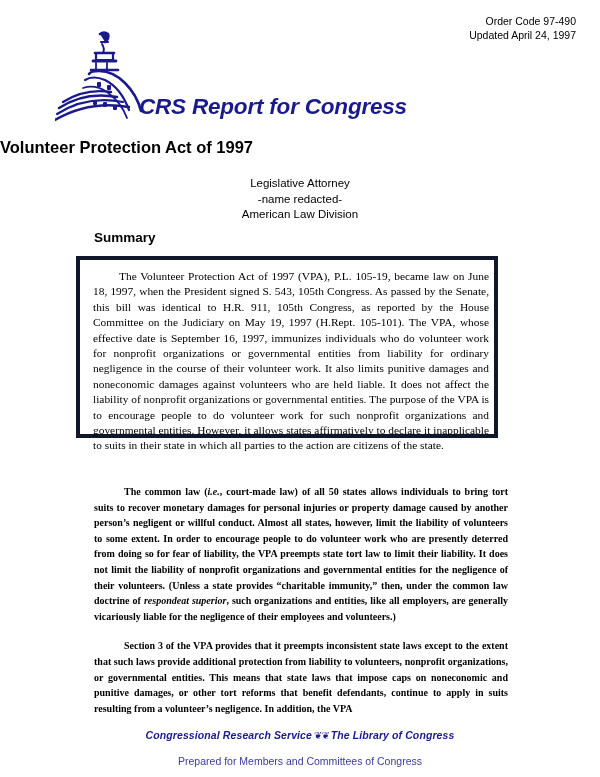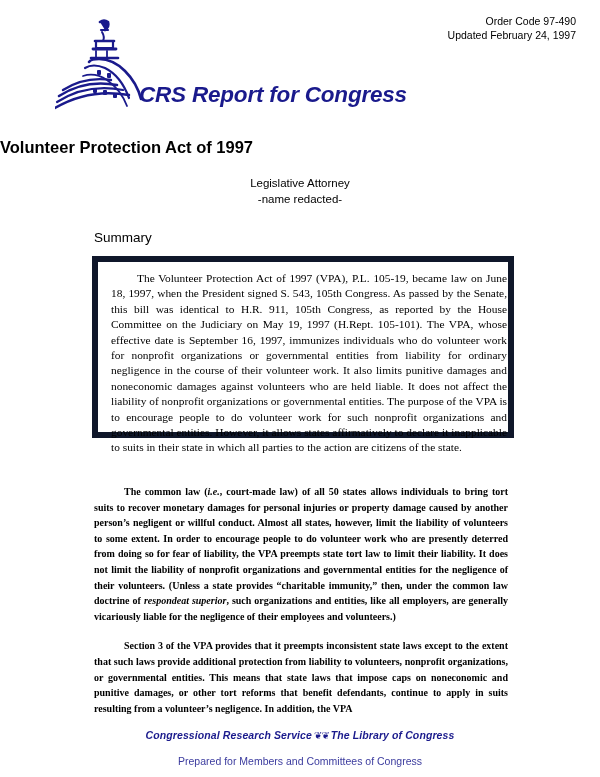--- a/index.html
+++ b/index.html
@@ -32,21 +32,21 @@
     text-align: right;
     font-family: "Liberation Sans", sans-serif;
     font-size: 10.5px;
     line-height: 14px;
     color: #000;
   }
 
   
   .masthead {
     position: absolute;
-    top: 18px;
+    top: 30px;
     left: 55px;
     width: 420px;
     height: 100px;
   }
   .crs-logo {
     position: absolute;
     top: 0px;
     left: 0px;
     width: 105px;
     height: 92px;
@@ -85,35 +85,35 @@
     font-size: 11.5px;
     line-height: 15.5px;
     color: #000;
   }
 
   
   .section-heading {
     position: absolute;
     left: 94px;
     font-family: "Liberation Sans", sans-serif;
-    font-weight: normal;
+    font-weight: bold;
     font-size: 13.5px;
     color: #000;
   }
   #summary-heading { top: 230px; }
   #background-heading { top: 455px; }
 
   
   .summary-box {
     position: absolute;
-    left: 92px;
+    left: 76px;
     top: 256px;
     width: 422px;
     height: 182px;
-    border: 6px solid #0f172a;
+    border: 4px solid #0f172a;
     box-sizing: border-box;
   }
   .summary-text {
     position: absolute;
     left: 13px;
     top: 9px;
     width: 396px;
     font-family: "Liberation Serif", serif;
     font-size: 11.4px;
     line-height: 15.4px;
@@ -171,21 +171,21 @@
     margin-top: 14px;
   }
 </style>
 </head>
 <body>
 
 <div class="page">
 
   <div class="doc-header">
     <div>Order Code 97-490</div>
-    <div>Updated February 24, 1997</div>
+    <div>Updated April 24, 1997</div>
   </div>
 
   <div class="masthead">
     <span class="crs-logo">
       <svg viewBox="0 0 105 92" width="105" height="92" xmlns="http://www.w3.org/2000/svg">
         <g fill="none" stroke="#1a1a8c" stroke-linecap="round">
 
           <path d="M45 4 q4 -3 8 0 q1 4 -1 6 l-2 2" stroke-width="2.6" fill="#1a1a8c"></path>
           <path d="M46 12 h7" stroke-width="2.2"></path>
           <path d="M47 14 q3 5 1 9" stroke-width="2"></path>
@@ -215,20 +215,21 @@
         </g>
       </svg>
     </span>
     <div class="masthead-title">CRS Report for Congress</div>
   </div>
 
   <div class="doc-title">Volunteer Protection Act of 1997</div>
   <div class="byline">
     <div>Legislative Attorney</div>
     <div>-name redacted-</div>
+    <div>American Law Division</div>
   </div>
 
   <div class="section-heading" id="summary-heading">Summary</div>
   <div class="summary-box">
     <div class="summary-text">The Volunteer Protection Act of 1997 (VPA), P.L. 105-19, became law on June 18, 1997, when the President signed S. 543, 105th Congress.  As passed by the Senate, this bill was identical to H.R. 911, 105th Congress, as reported by the House Committee on the Judiciary on May 19, 1997 (H.Rept. 105-101).  The VPA, whose effective date is September 16, 1997, immunizes individuals who do volunteer work for nonprofit organizations or governmental entities from liability for ordinary negligence in the course of their volunteer work.  It also limits punitive damages and noneconomic damages against volunteers who are held liable.  It does not affect the liability of nonprofit organizations or governmental entities. The purpose of the VPA is to encourage people to do volunteer work for such nonprofit organizations and governmental entities.  However, it allows states affirmatively to declare it inapplicable to suits in their state in which all parties to the action are citizens of the state.</div>
   </div>
 
 
   <div class="body-col">
     <p class="body-para"><span>The common law (</span><em>i.e.</em><span>, court-made law) of all 50 states allows individuals to bring tort suits to recover monetary damages for personal injuries or property damage caused by another person’s negligent or willful conduct.  Almost all states, however, limit the liability of volunteers to some extent.  In order to encourage people to do volunteer work who are presently deterred from doing so for fear of liability, the VPA preempts state tort law to limit their liability.  It does not limit the liability of nonprofit organizations and governmental entities for the negligence of their volunteers.  (Unless a state provides “charitable immunity,” then, under the common law doctrine of </span><em>respondeat superior</em><span>, such organizations and entities, like all employers, are generally vicariously liable for the negligence of their employees and volunteers.)</span></p>

